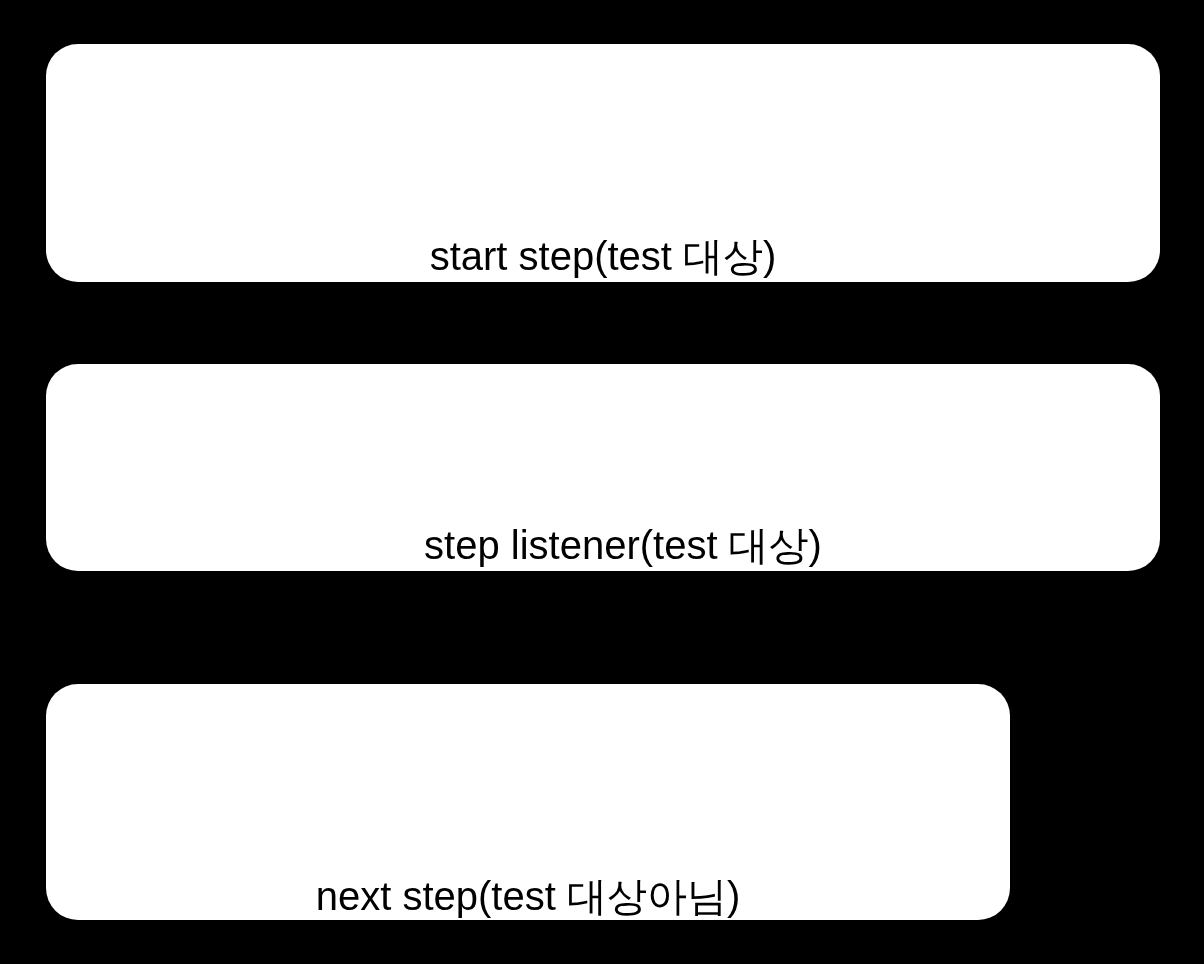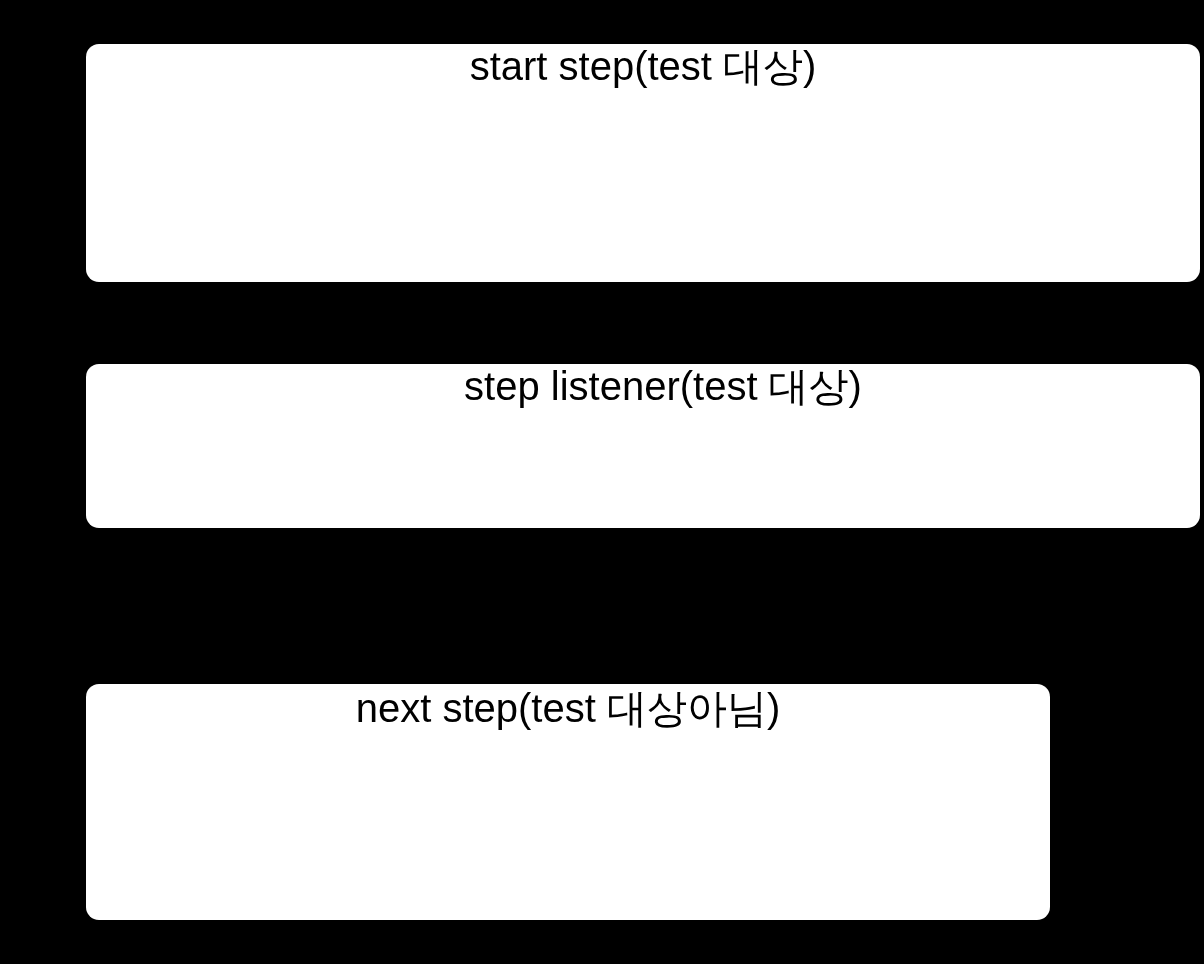--- a/index.html
+++ b/index.html
@@ -16,41 +16,40 @@
   }
   #diagram-canvas {
     position: relative;
     width: 1204px;
     height: 964px;
     background: #000000;
   }
   .step-node {
     position: absolute;
     background: #FFFFFF;
-    border-radius: 13px;
+    border-radius: 32px;
     box-sizing: border-box;
     display: flex;
-    align-items: flex-start;
+    align-items: flex-end;
     justify-content: center;
-    margin-left: 40px;
   }
   .step-node-label {
     color: #000000;
     font-family: "Liberation Sans", "DejaVu Sans", sans-serif;
     font-size: 40px;
     font-weight: 400;
     line-height: 1.2;
     letter-spacing: 0px;
     text-align: center;
     white-space: nowrap;
     user-select: none;
   }
   
   #node-0 { left: 46px;  top: 44px;  width: 1114px; height: 238px; }
-  #node-1 { left: 46px;  top: 364px; width: 1114px; height: 164px; padding-left: 40px; }
+  #node-1 { left: 46px;  top: 364px; width: 1114px; height: 207px; padding-left: 40px; }
   #node-2 { left: 46px;  top: 684px; width: 964px; height: 236px; }
 
   
   #node-0 .step-node-label { transform: translateY(-2px); }
   #node-1 .step-node-label { transform: translateY(-2px); }
   #node-2 .step-node-label { transform: translateY(0px); }
 </style>
 </head>
 <body>
 

